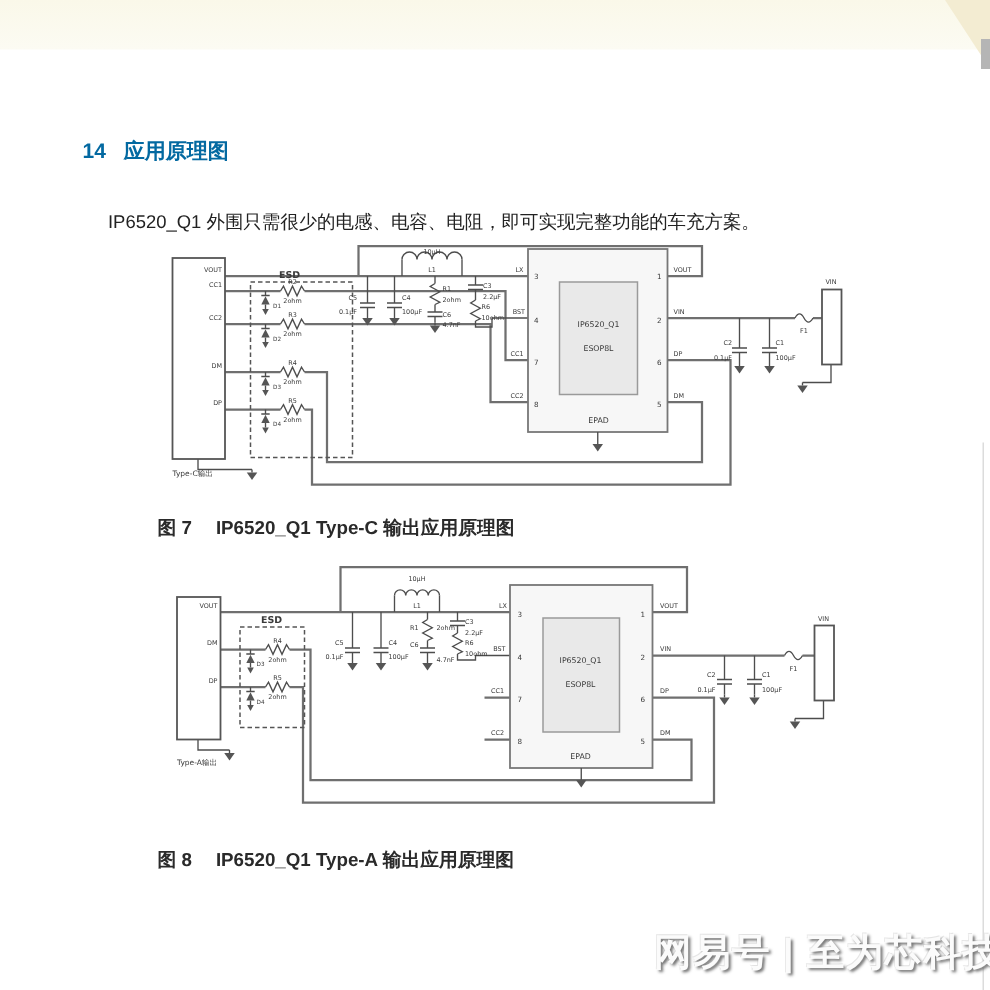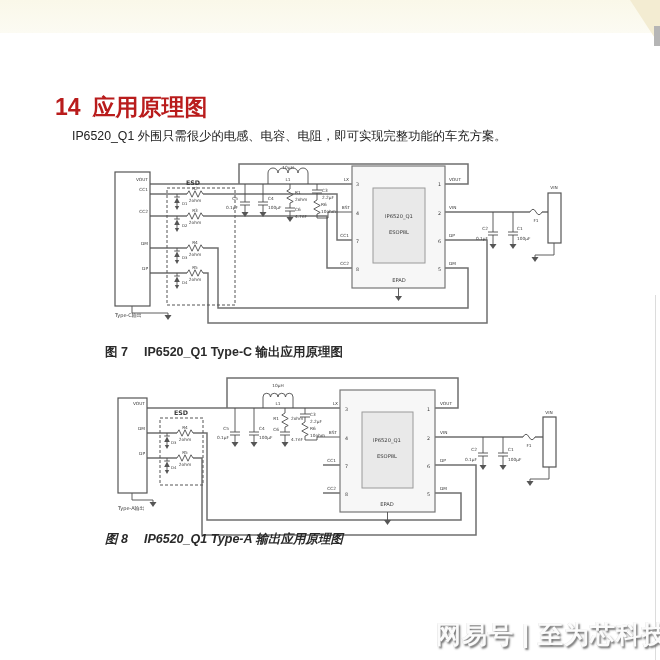--- a/index.html
+++ b/index.html
@@ -4,27 +4,27 @@
 <style>
   html,body{margin:0;padding:0;background:#ffffff;}
   body{width:660px;height:660px;position:relative;overflow:hidden;
        font-family:"Liberation Sans","DejaVu Sans",sans-serif;color:#1c1c1c;}
   .top-band{position:absolute;left:0;top:0;width:660px;height:33px;
        background:linear-gradient(#faf8e9,#fcfbf3);}
   .fold{position:absolute;right:0;top:0;width:30px;height:46px;background:#f3ecd2;
        clip-path:polygon(0 0,100% 0,100% 100%);}
   .edge-mark{position:absolute;right:0;top:26px;width:6px;height:20px;background:#b5b5b5;}
   .edge-line{position:absolute;right:4px;top:295px;width:1px;height:365px;background:#dcdcdc;}
-  .heading{position:absolute;left:55px;top:92px;font-size:23px;font-weight:bold;color:#b91c1c;}
+  .heading{position:absolute;left:55px;top:92px;font-size:14px;font-weight:bold;color:#0369a1;}
   .heading .num{margin-right:12px;}
-  .intro{position:absolute;left:72px;top:128px;width:520px;font-size:12.3px;color:#222;}
+  .intro{position:absolute;left:72px;top:140px;width:520px;font-size:12.3px;color:#222;}
   .cap{position:absolute;left:105px;width:470px;font-weight:bold;
        font-size:12.5px;color:#2a2a2a;}
   .cap .no{margin-right:16px;}
-  .cap7{top:344px;} .cap8{top:531px;font-style:italic;}
+  .cap7{top:344px;} .cap8{top:565px;}
   .watermark{position:absolute;left:436px;top:618px;font-size:25px;font-weight:bold;
        color:#fbfbfb;letter-spacing:1px;white-space:nowrap;
        text-shadow:1.5px 1.5px 2px rgba(110,110,110,.95),-0.5px -0.5px 0 rgba(215,215,215,.6);}
   .sch{position:absolute;}
   .sch7{left:105px;top:158px;}
   .sch8{left:105px;top:375px;}
   svg{font-family:"DejaVu Sans",sans-serif;}
   svg text{fill:#3a3a3a;font-size:4.3px;}
   svg text.t5{font-size:5px;}
   svg text.t6{font-size:6.3px;font-weight:bold;}

